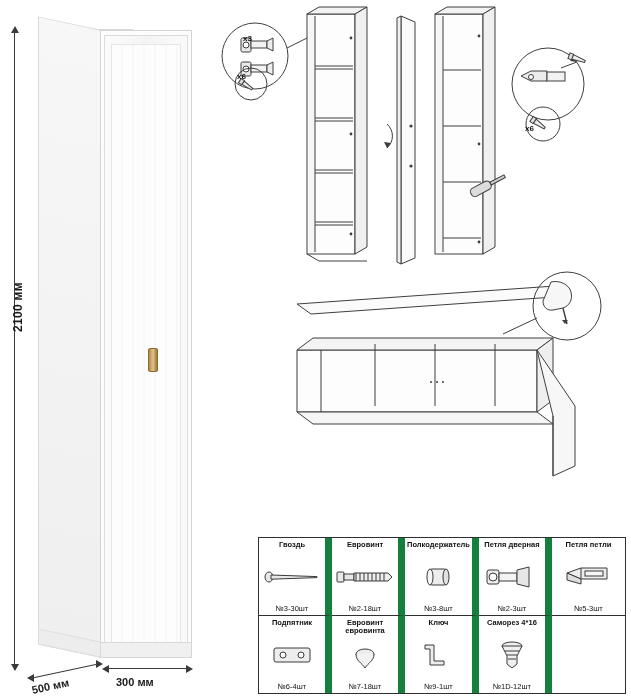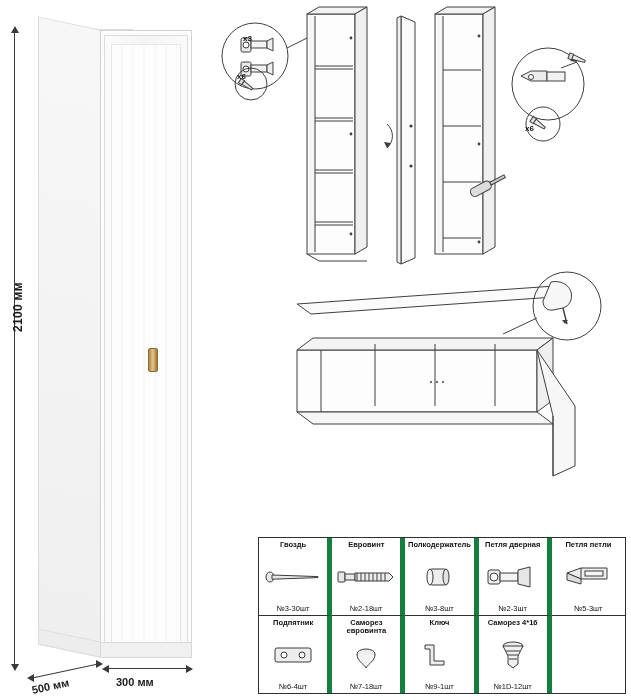--- a/index.html
+++ b/index.html
@@ -83,21 +83,21 @@
   svg{display:block;}
 
   
   .parts-table{
     position:absolute;left:258px;top:537px;width:366px;height:155px;
     border:1px solid #2f2f2f;
     display:grid;grid-template-columns:repeat(5,1fr);grid-template-rows:1fr 1fr;
     background:#fff;
   }
   .cell{
-    border-right:5px solid #15803d;border-bottom:1px solid #2f2f2f;
+    border-right:7px solid #15803d;border-bottom:1px solid #2f2f2f;
     display:flex;flex-direction:column;align-items:center;justify-content:space-between;
     padding:3px 2px 2px 2px;box-sizing:border-box;position:relative;
   }
   .cell:nth-child(5n){border-right:none;}
   .cell:nth-child(n+6){border-bottom:none;justify-content:flex-end;}
   .cell .ttl{font-size:7.5px;font-weight:bold;text-align:center;line-height:1.15;color:#111;}
   .cell .art{font-size:7.5px;text-align:center;color:#111;}
   .cell .pic{flex:1;display:flex;align-items:center;justify-content:center;width:100%;}
 
   .callout{position:absolute;font-size:8px;font-weight:bold;color:#111;}
@@ -358,21 +358,21 @@
           <rect x="4" y="4" width="36" height="14" rx="2"></rect>
           <circle cx="13" cy="11" r="3" fill="#fbfbfb"></circle>
           <circle cx="31" cy="11" r="3" fill="#fbfbfb"></circle>
         </g>
           </svg>
       </div>
       <div class="art">№6-4шт</div>
     </div>
 
     <div class="cell">
-      <div class="ttl">Саморез евровинта</div>
+      <div class="ttl">Евровинт евровинта</div>
       <div class="pic">
         <svg width="34" height="24" viewBox="0 0 34 24">
             <g stroke="#3a3a3a" stroke-width="1" fill="#ededed">
           <ellipse cx="17" cy="7" rx="9" ry="5"></ellipse>
           <path d="M8 7 c0 7 6 9 9 14 c3 -5 9 -7 9 -14" fill="#f2f2f2"></path>
         </g>
           </svg>
       </div>
       <div class="art">№7-18шт</div>
     </div>

